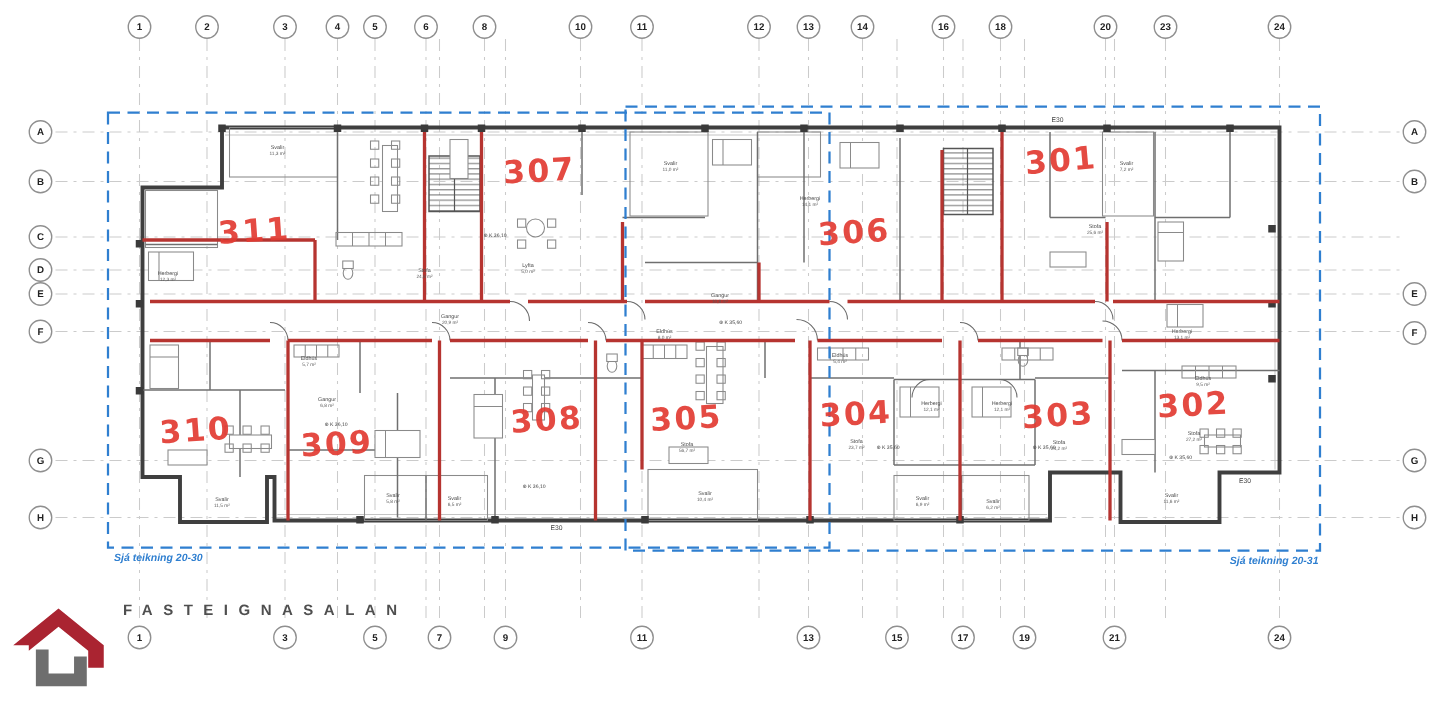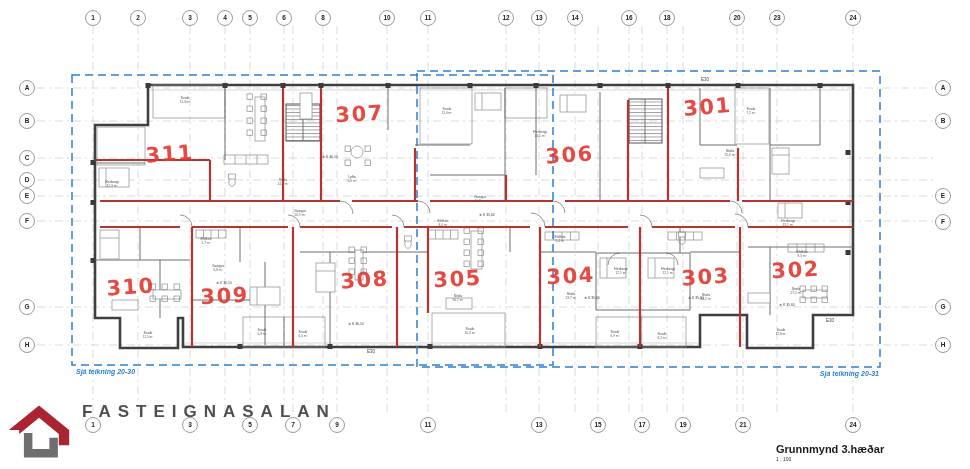--- a/index.html
+++ b/index.html
@@ -20,21 +20,21 @@
   .gw{stroke:#6f6f6f;stroke-width:1;}
   .gwl{stroke:#bdbdbd;stroke-width:.6;}
   .rw{stroke:#b63430;stroke-width:2.2;}
   .fu{stroke:#8a8a8a;stroke-width:.7;fill:#ffffff;}
   .fuln{stroke:#8a8a8a;stroke-width:.7;fill:none;}
   .door{stroke:#6a6a6a;stroke-width:.7;fill:none;}
   .pier{fill:#3a3a3a;}
 
   
   .logo-house{position:absolute;left:6px;top:400px;}
-  .logo-tagline{position:absolute;left:82px;top:402px;font-size:17px;letter-spacing:7px;font-weight:700;color:#4f4f4f;white-space:nowrap;}
+  .logo-tagline{position:absolute;left:82px;top:402px;font-size:10px;letter-spacing:7px;font-weight:700;color:#4f4f4f;white-space:nowrap;}
   .logo-brand{position:absolute;left:74px;top:406px;font-size:55px;font-weight:800;letter-spacing:13px;color:#aa2431;line-height:1.05;white-space:nowrap;}
   .title-block{position:absolute;left:776px;top:443px;}
   .tb-title{font-size:11px;font-weight:700;color:#1a1a1a;}
   .tb-scale{font-size:5px;color:#333;margin-top:1px;}
 </style>
 </head>
 <body>
 
 <div class="stage">
 
@@ -589,17 +589,13 @@
         </g>
       </g>
   </svg>
 
   <svg class="logo-house" width="66" height="64" viewBox="0 0 70 64">
     <path id="logo-roof" d="M3,30 L35,4 L67,30 L67,46 L56,46 L56,34 L35,17 L14,34 L14,30 Z" fill="#aa2431"></path>
     <path id="logo-base" d="M19,33 L28,33 L28,50 L46,50 L46,38 L55,38 L55,59 L19,59 Z" fill="#6e6e6e"></path>
   </svg>
   <div class="logo-tagline">FASTEIGNASALAN</div>
 
-  <div class="title-block">
-    <div class="tb-title">Grunnmynd 3.hæðar</div>
-    <div class="tb-scale">1 : 100</div>
-  </div>
 </div>
 
 </body></html>

